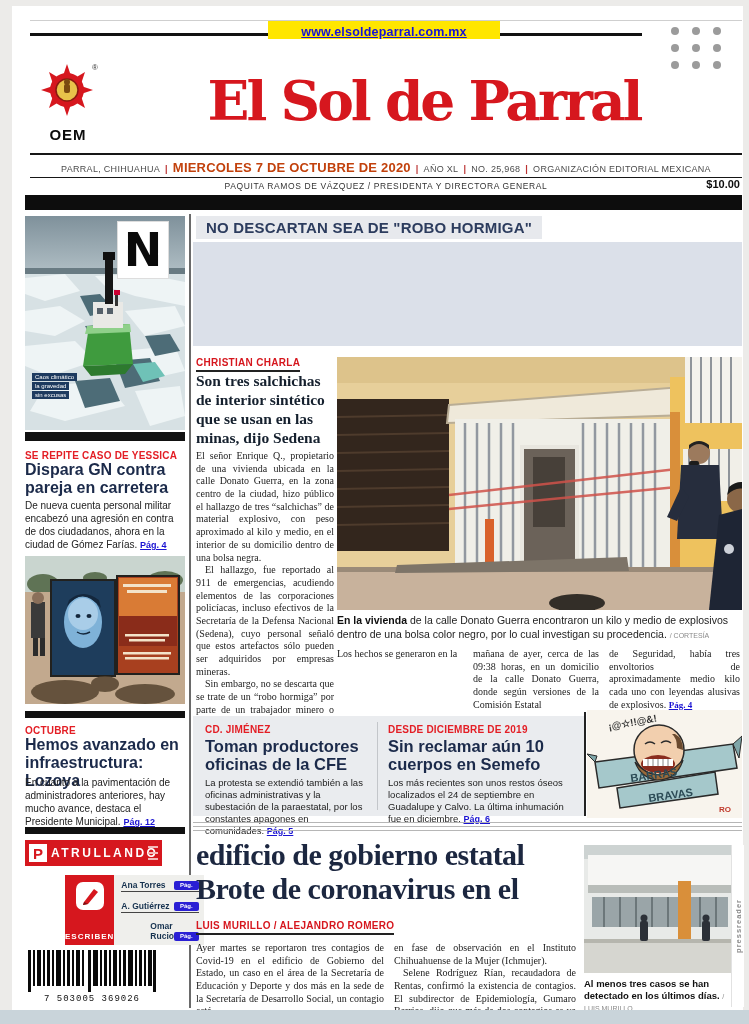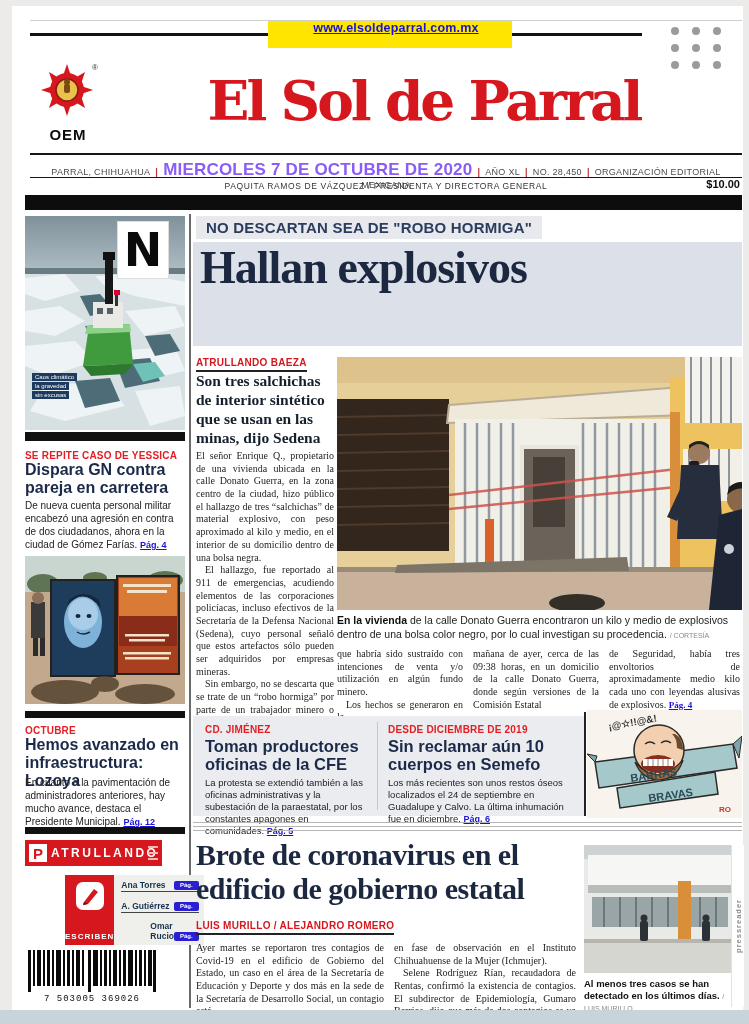--- a/index.html
+++ b/index.html
@@ -4,33 +4,33 @@
 <title>El Sol de Parral</title>
 <style>
   html,body{margin:0;padding:0;}
   body{width:749px;height:1024px;background:#ecebe9;position:relative;overflow:hidden;
        font-family:"Liberation Sans",sans-serif;}
   .abs{position:absolute;}
   .page{left:12px;top:6px;width:731px;height:1005px;background:#ffffff;}
   
   .topline{height:3px;background:#121212;top:33px;}
   .hairline{height:1px;background:#cfcfcf;}
-  .urlbox{left:268px;top:21px;width:232px;height:27px;background:#ffe600;
-          display:flex;align-items:flex-start;justify-content:center;z-index:3;padding-left:12px;}
+  .urlbox{left:268px;top:21px;width:232px;height:18px;background:#ffe600;
+          display:flex;align-items:flex-end;justify-content:center;z-index:3;}
   .urlbox a{color:#1512d8;font-weight:bold;font-size:12.5px;text-decoration:underline;letter-spacing:.2px;}
   .dots{left:664px;top:22px;width:64px;height:52px;display:grid;
         grid-template-columns:repeat(3,1fr);grid-template-rows:repeat(3,1fr);justify-items:center;align-items:center;}
   .dot{width:8px;height:8px;border-radius:50%;background:#9b9b9b;}
   .masthead{left:108px;top:50px;width:632px;height:102px;line-height:102px;text-align:center;
             font-family:"DejaVu Serif",serif;font-weight:bold;font-size:55px;letter-spacing:-3px;color:#d6171e;
             white-space:nowrap;}
   .oemtxt{left:30px;top:126px;width:76px;text-align:center;font-weight:900;font-size:15px;letter-spacing:1px;color:#0c0c0c;}
   .rule{background:#161616;height:1.5px;}
   .dateline{left:30px;top:160px;width:712px;text-align:center;font-size:9px;color:#4c4c4c;letter-spacing:.3px;}
-  .dateline .big{font-weight:900;font-size:17px;color:#8b5cf6;letter-spacing:.2px;margin-top:20px;}
+  .dateline .big{font-weight:900;font-size:13px;color:#c2410c;letter-spacing:.2px;margin-top:20px;}
   .dateline .sep{color:#b33; padding:0 5px;font-weight:bold;}
   .director{left:30px;top:181px;width:712px;text-align:center;font-size:8.5px;color:#333;letter-spacing:.6px;}
   .price{left:680px;top:178px;width:60px;text-align:right;font-weight:900;font-size:11px;color:#0d0d0d;}
   .bigbar{left:25px;top:195px;width:717px;height:15px;background:#0d0d0d;}
   
   .kicker-red{font-size:10px;font-weight:800;color:#e31e25;letter-spacing:.2px;}
   .side-head{font-size:16px;line-height:1.12;font-weight:800;color:#1b2a4a;}
   .side-body{font-size:10px;line-height:1.3;color:#222;}
   .plink{color:#1a13d2;font-weight:800;text-decoration:underline;font-size:9px;}
   .serifbody{font-family:"Liberation Serif",serif;font-size:10px;line-height:1.27;color:#1c1c1c;text-align:justify;}
@@ -134,21 +134,21 @@
       <circle cx="31" cy="24" r="3" fill="#7a4a10"></circle>
       <text x="56" y="12" font-size="8" fill="#333" font-family="Liberation Sans, sans-serif">®</text>
     </g>
   </svg>
 </div>
 <div class="abs oemtxt">OEM</div>
 <div class="abs masthead">El Sol de Parral</div>
 
 <div class="abs rule" style="left:30px;top:153px;width:712px;"></div>
 <div class="abs dateline">
-  <span>PARRAL, CHIHUAHUA</span><span class="sep">|</span><span class="big">MIERCOLES 7 DE OCTUBRE DE 2020</span><span class="sep">|</span><span>AÑO XL</span><span class="sep">|</span><span>NO. 28,450</span><span class="sep">|</span><span>ORGANIZACIÓN EDITORIAL MEXICANA</span>
+  <span>PARRAL, CHIHUAHUA</span><span class="sep">|</span><span class="big">MIERCOLES 7 DE OCTUBRE DE 2020</span><span class="sep">|</span><span>AÑO XL</span><span class="sep">|</span><span>NO. 25,968</span><span class="sep">|</span><span>ORGANIZACIÓN EDITORIAL MEXICANA</span>
 </div>
 <div class="abs rule" style="left:30px;top:177px;width:712px;height:1px;"></div>
 <div class="abs director">PAQUITA RAMOS DE VÁZQUEZ / PRESIDENTA Y DIRECTORA GENERAL</div>
 <div class="abs price">$10.00</div>
 <div class="abs bigbar"></div>
 
 <div class="abs vline" style="left:189px;top:214px;width:2px;height:794px;"></div>
 
 <div class="abs" style="left:25px;top:216px;width:160px;height:214px;">
   <svg width="160" height="214" viewBox="0 0 160 214">
@@ -325,25 +325,24 @@
         <rect x="116" y="0" width="2" height="36"></rect>
       <rect x="120" y="0" width="4" height="36"></rect>
         <rect x="125" y="0" width="3" height="42"></rect>
     </g>
   </svg>
   <div class="digits">7 503005 369026</div>
 </div>
 
 <div class="abs lead-kicker">NO DESCARTAN SEA DE "ROBO HORMIGA"</div>
 <div class="abs lead-headline">
-  <div class="hl">Hallan explosivos</div>
 </div>
 
 <div class="abs" style="left:196px;top:352px;">
-  <span class="byline">ATRULLANDO BAEZA</span>
+  <span class="byline">CHRISTIAN CHARLA</span>
 </div>
 <div class="abs subhead" style="left:196px;top:372px;width:140px;">Son tres salchichas de interior sintético que se usan en las minas, dijo Sedena</div>
 <div class="abs serifbody" style="left:196px;top:450px;width:138px;">
   <p>El señor Enrique Q., propietario de una vivienda ubicada en la calle Donato Guerra, en la zona centro de la ciudad, hizo público el hallazgo de tres “salchichas” de material explosivo, con peso aproximado al kilo y medio, en el interior de su domicilio dentro de una bolsa negra.</p>
   <p>El hallazgo, fue reportado al 911 de emergencias, acudiendo elementos de las corporaciones policíacas, incluso efectivos de la Secretaría de la Defensa Nacional (Sedena), cuyo personal señaló que estos artefactos sólo pueden ser adquiridos por empresas mineras.</p>
   <p>Sin embargo, no se descarta que se trate de un “robo hormiga” por parte de un trabajador minero o gambusino, material explosivo</p>
 </div>
 
 <div class="abs" style="left:337px;top:357px;width:405px;height:253px;">
   <svg width="405" height="253" viewBox="0 0 405 253">
@@ -424,21 +423,20 @@
     <polygon points="60,208 290,200 292,214 58,216" fill="#7d7468"></polygon>
   </svg>
 </div>
 
 <div class="abs caption" style="left:337px;top:614px;width:405px;">
   <b>En la vivienda</b><span> de la calle Donato Guerra encontraron un kilo y medio de explosivos dentro de una bolsa color negro, por lo cual investigan su procedencia.</span>
   <span class="credit">/ CORTESÍA</span>
 </div>
 
 <div class="abs serifbody" style="left:337px;top:648px;width:126px;">
-  <p>que habría sido sustraído con intenciones de venta y/o utilización en algún fundo minero.</p>
   <p>Los hechos se generaron en la</p>
 </div>
 <div class="abs serifbody" style="left:473px;top:648px;width:126px;">
   <p>mañana de ayer, cerca de las 09:38 horas, en un domicilio de la calle Donato Guerra, donde según versiones de la Comisión Estatal</p>
 </div>
 <div class="abs serifbody" style="left:609px;top:648px;width:131px;">
   <p><span>de Seguridad, había tres envoltorios de aproximadamente medio kilo cada uno con leyendas alusivas de explosivos.</span>
   <span class="plink">Pág. 4</span></p>
 </div>
 
@@ -491,22 +489,22 @@
   </svg>
 </div>
 
 <div class="abs rules3" style="left:193px;top:822px;width:549px;height:10px;">
   <div style="top:0;"></div>
     <div style="top:4px;"></div>
     <div style="top:8px;"></div>
 </div>
 
 <div class="abs bot-head">
+  <div>edificio de gobierno estatal</div>
   <div>Brote de coronavirus en el</div>
-  <div>edificio de gobierno estatal</div>
 </div>
 <div class="abs" style="left:196px;top:915px;">
   <span class="byline">LUIS MURILLO / ALEJANDRO ROMERO</span>
 </div>
 <div class="abs serifbody" style="left:196px;top:942px;width:188px;">
   <p>Ayer martes se reportaron tres contagios de Covid-19 en el edificio de Gobierno del Estado, un caso en el área de la Secretaría de Educación y Deporte y dos más en la sede de la Secretaría de Desarrollo Social, un contagio está</p>
 </div>
 <div class="abs serifbody" style="left:394px;top:942px;width:182px;">
   <p>en fase de observación en el Instituto Chihuahuense de la Mujer (Ichmujer).</p>
   <p><span>Selene Rodríguez Rían, recaudadora de Rentas, confirmó la existencia de contagios. El subdirector de Epidemiología, Gumaro Barrios, dijo que más de dos contagios es ya un brote epidémico.</span>

